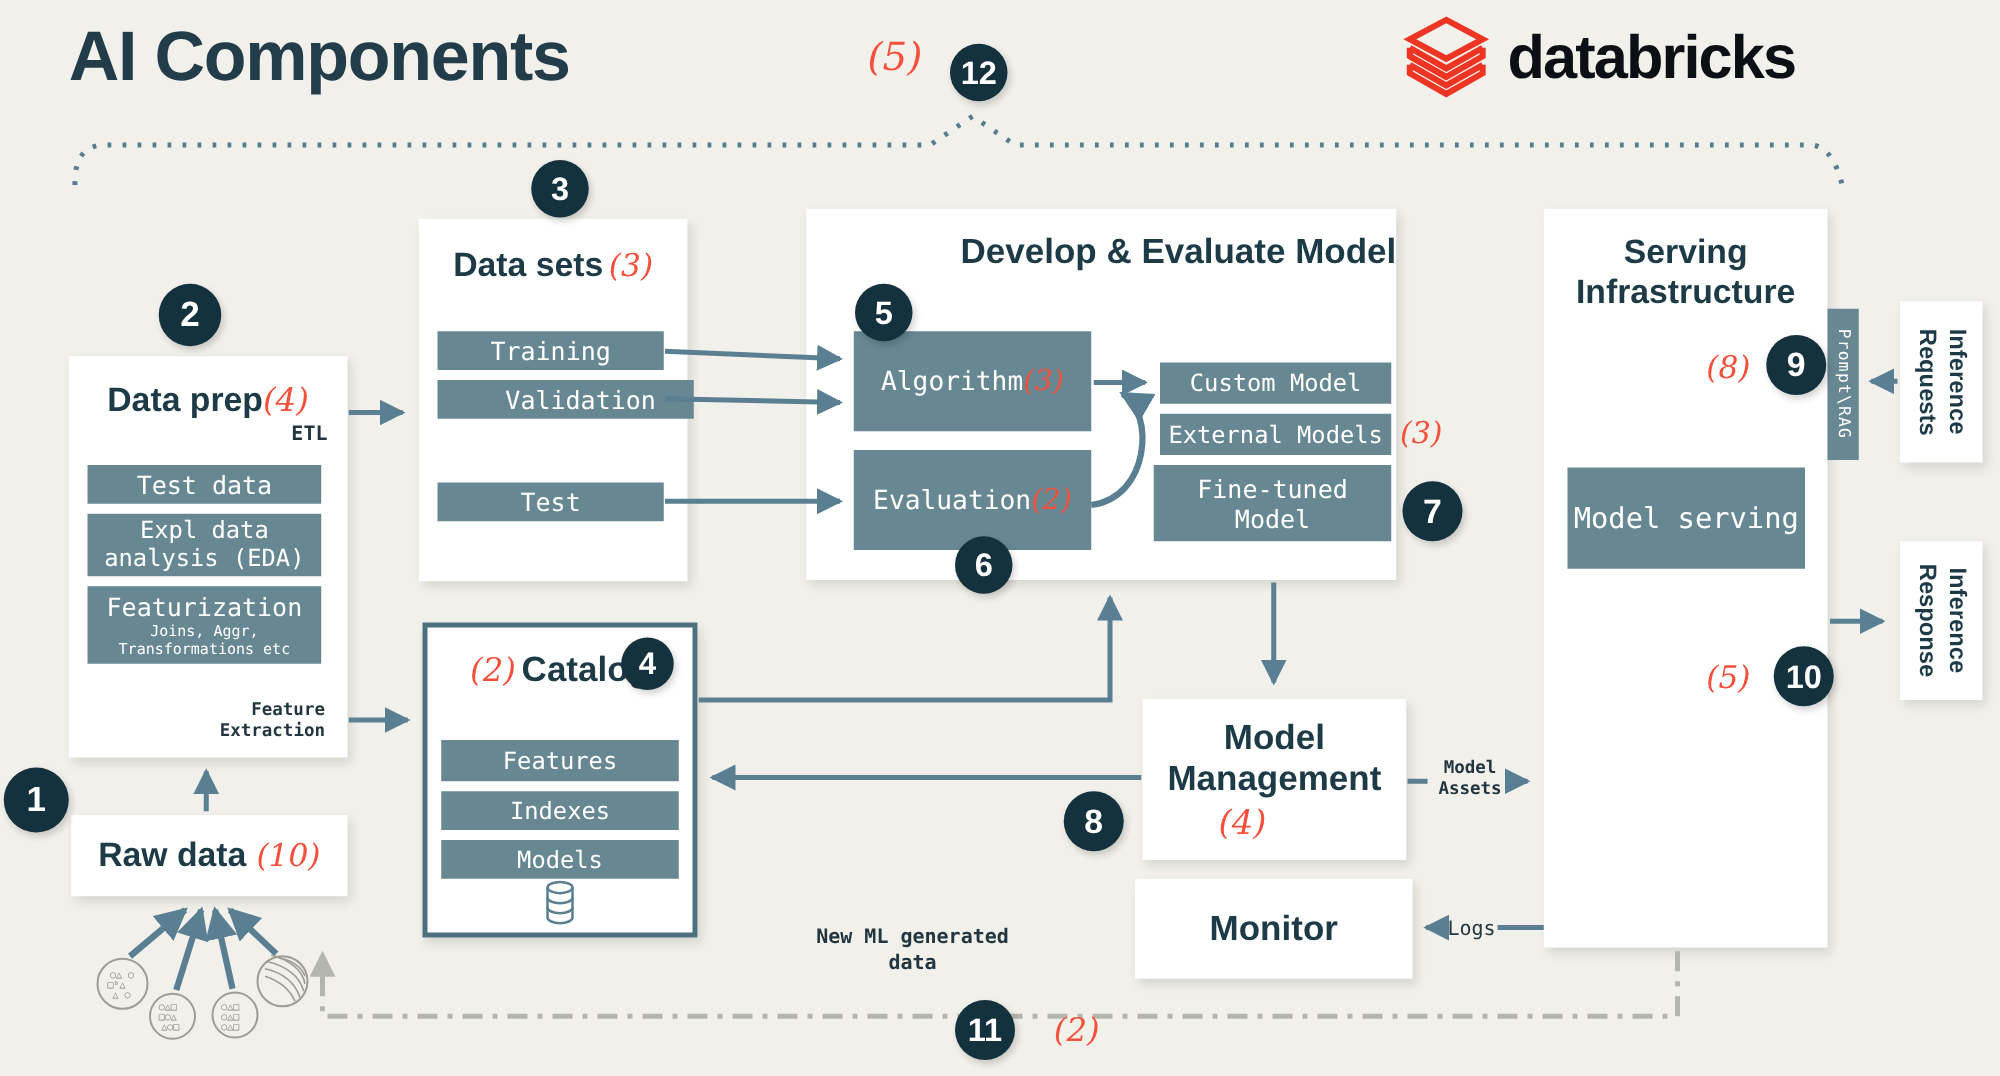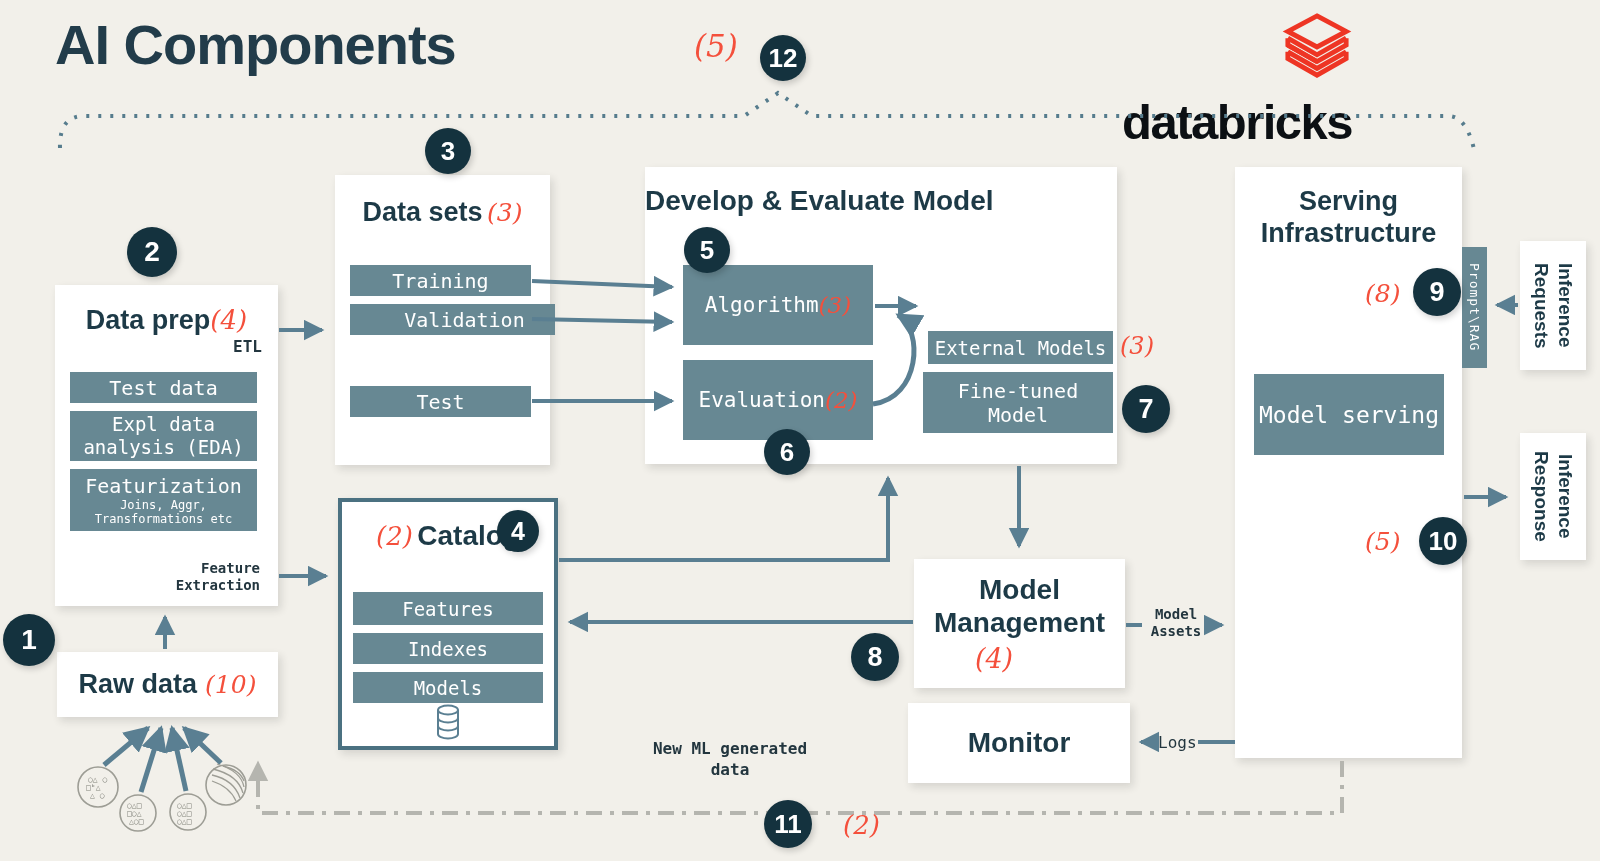--- a/index.html
+++ b/index.html
@@ -21,21 +21,21 @@
   .lbl{position:absolute;z-index:6;}
 </style>
 </head>
 <body>
 
 <div id="canvas">
 
   <div class="abs" style="left:55px;top:12px;font-size:56px;font-weight:bold;letter-spacing:-1px;color:#223c4a;z-index:3;">AI Components</div>
   <div class="abs red" style="left:694px;top:28px;font-size:31px;z-index:3;">(5)</div>
 
-  <div class="abs" style="left:1122px;top:12px;z-index:3;display:flex;align-items:flex-end;gap:14px;flex-direction:column;">
+  <div class="abs" style="left:1122px;top:12px;z-index:3;display:flex;align-items:center;gap:14px;">
     <svg width="70" height="68" viewBox="0 0 72 70">
       <g fill="none" stroke="#ee3524" stroke-width="5" stroke-linejoin="miter">
         <path d="M36 4 L66 20 36 36 6 20 Z"></path>
         <path d="M6 27 L6 34 L36 51 L66 34 L66 27"></path>
         <path d="M6 34 L36 51 M6 27 L36 44 L66 27"></path>
         <path d="M6 41 L6 48 L36 65 L66 48 L66 41"></path>
         <path d="M6 41 L36 58 L66 41"></path>
       </g>
     </svg>
     <span style="font-size:49px;font-weight:bold;letter-spacing:-1.5px;color:#0c1014;">databricks</span>
@@ -64,30 +64,31 @@
     <div class="abs" style="left:0;top:22px;width:100%;text-align:center;">
       <span class="boxtitle" style="font-size:27px;">Data sets</span>
       <span class="red" style="font-size:25px;">(3)</span>
     </div>
   </div>
   <div class="sbar" style="left:350px;top:265px;width:181px;height:31px;font-size:20px;">Training</div>
   <div class="sbar" style="left:350px;top:304px;width:181px;height:31px;font-size:20px;padding-left:24px;">Validation</div>
   <div class="sbar" style="left:350px;top:386px;width:181px;height:31px;font-size:20px;">Test</div>
 
   <div class="box" style="left:645px;top:167px;width:472px;height:297px;">
-    <div class="abs boxtitle" style="left:0;top:18px;width:100%;text-align:left;font-size:28px;">Develop &amp; Evaluate Model</div>
+    <div class="abs boxtitle" style="left:0;top:18px;width:100%;text-align:right;font-size:28px;">Develop &amp; Evaluate Model</div>
   </div>
   <div class="sbar" style="left:683px;top:265px;width:190px;height:80px;font-size:21px;">
     <span>Algorithm</span>
       <span class="red" style="font-size:23px;">(3)</span>
   </div>
   <div class="sbar" style="left:683px;top:360px;width:190px;height:80px;font-size:21px;">
     <span>Evaluation</span>
       <span class="red" style="font-size:23px;">(2)</span>
   </div>
+  <div class="sbar" style="left:928px;top:290px;width:185px;height:33px;font-size:19px;">Custom Model</div>
   <div class="sbar" style="left:928px;top:331px;width:185px;height:33px;font-size:19px;">External Models</div>
   <div class="lbl red" style="left:1120px;top:332px;font-size:24px;">(3)</div>
   <div class="sbar" style="left:923px;top:372px;width:190px;height:61px;font-size:20px;line-height:24px;padding:0 28px;box-sizing:border-box;">Fine-tuned Model</div>
 
   <div class="box" style="left:338px;top:498px;width:220px;height:252px;border:4px solid #4b7181;box-sizing:border-box;">
     <div class="abs" style="left:0;top:18px;width:100%;text-align:center;">
       <span class="red" style="font-size:26px;">(2)</span>
       <span class="boxtitle" style="font-size:28px;">Catalog</span>
     </div>
   </div>

